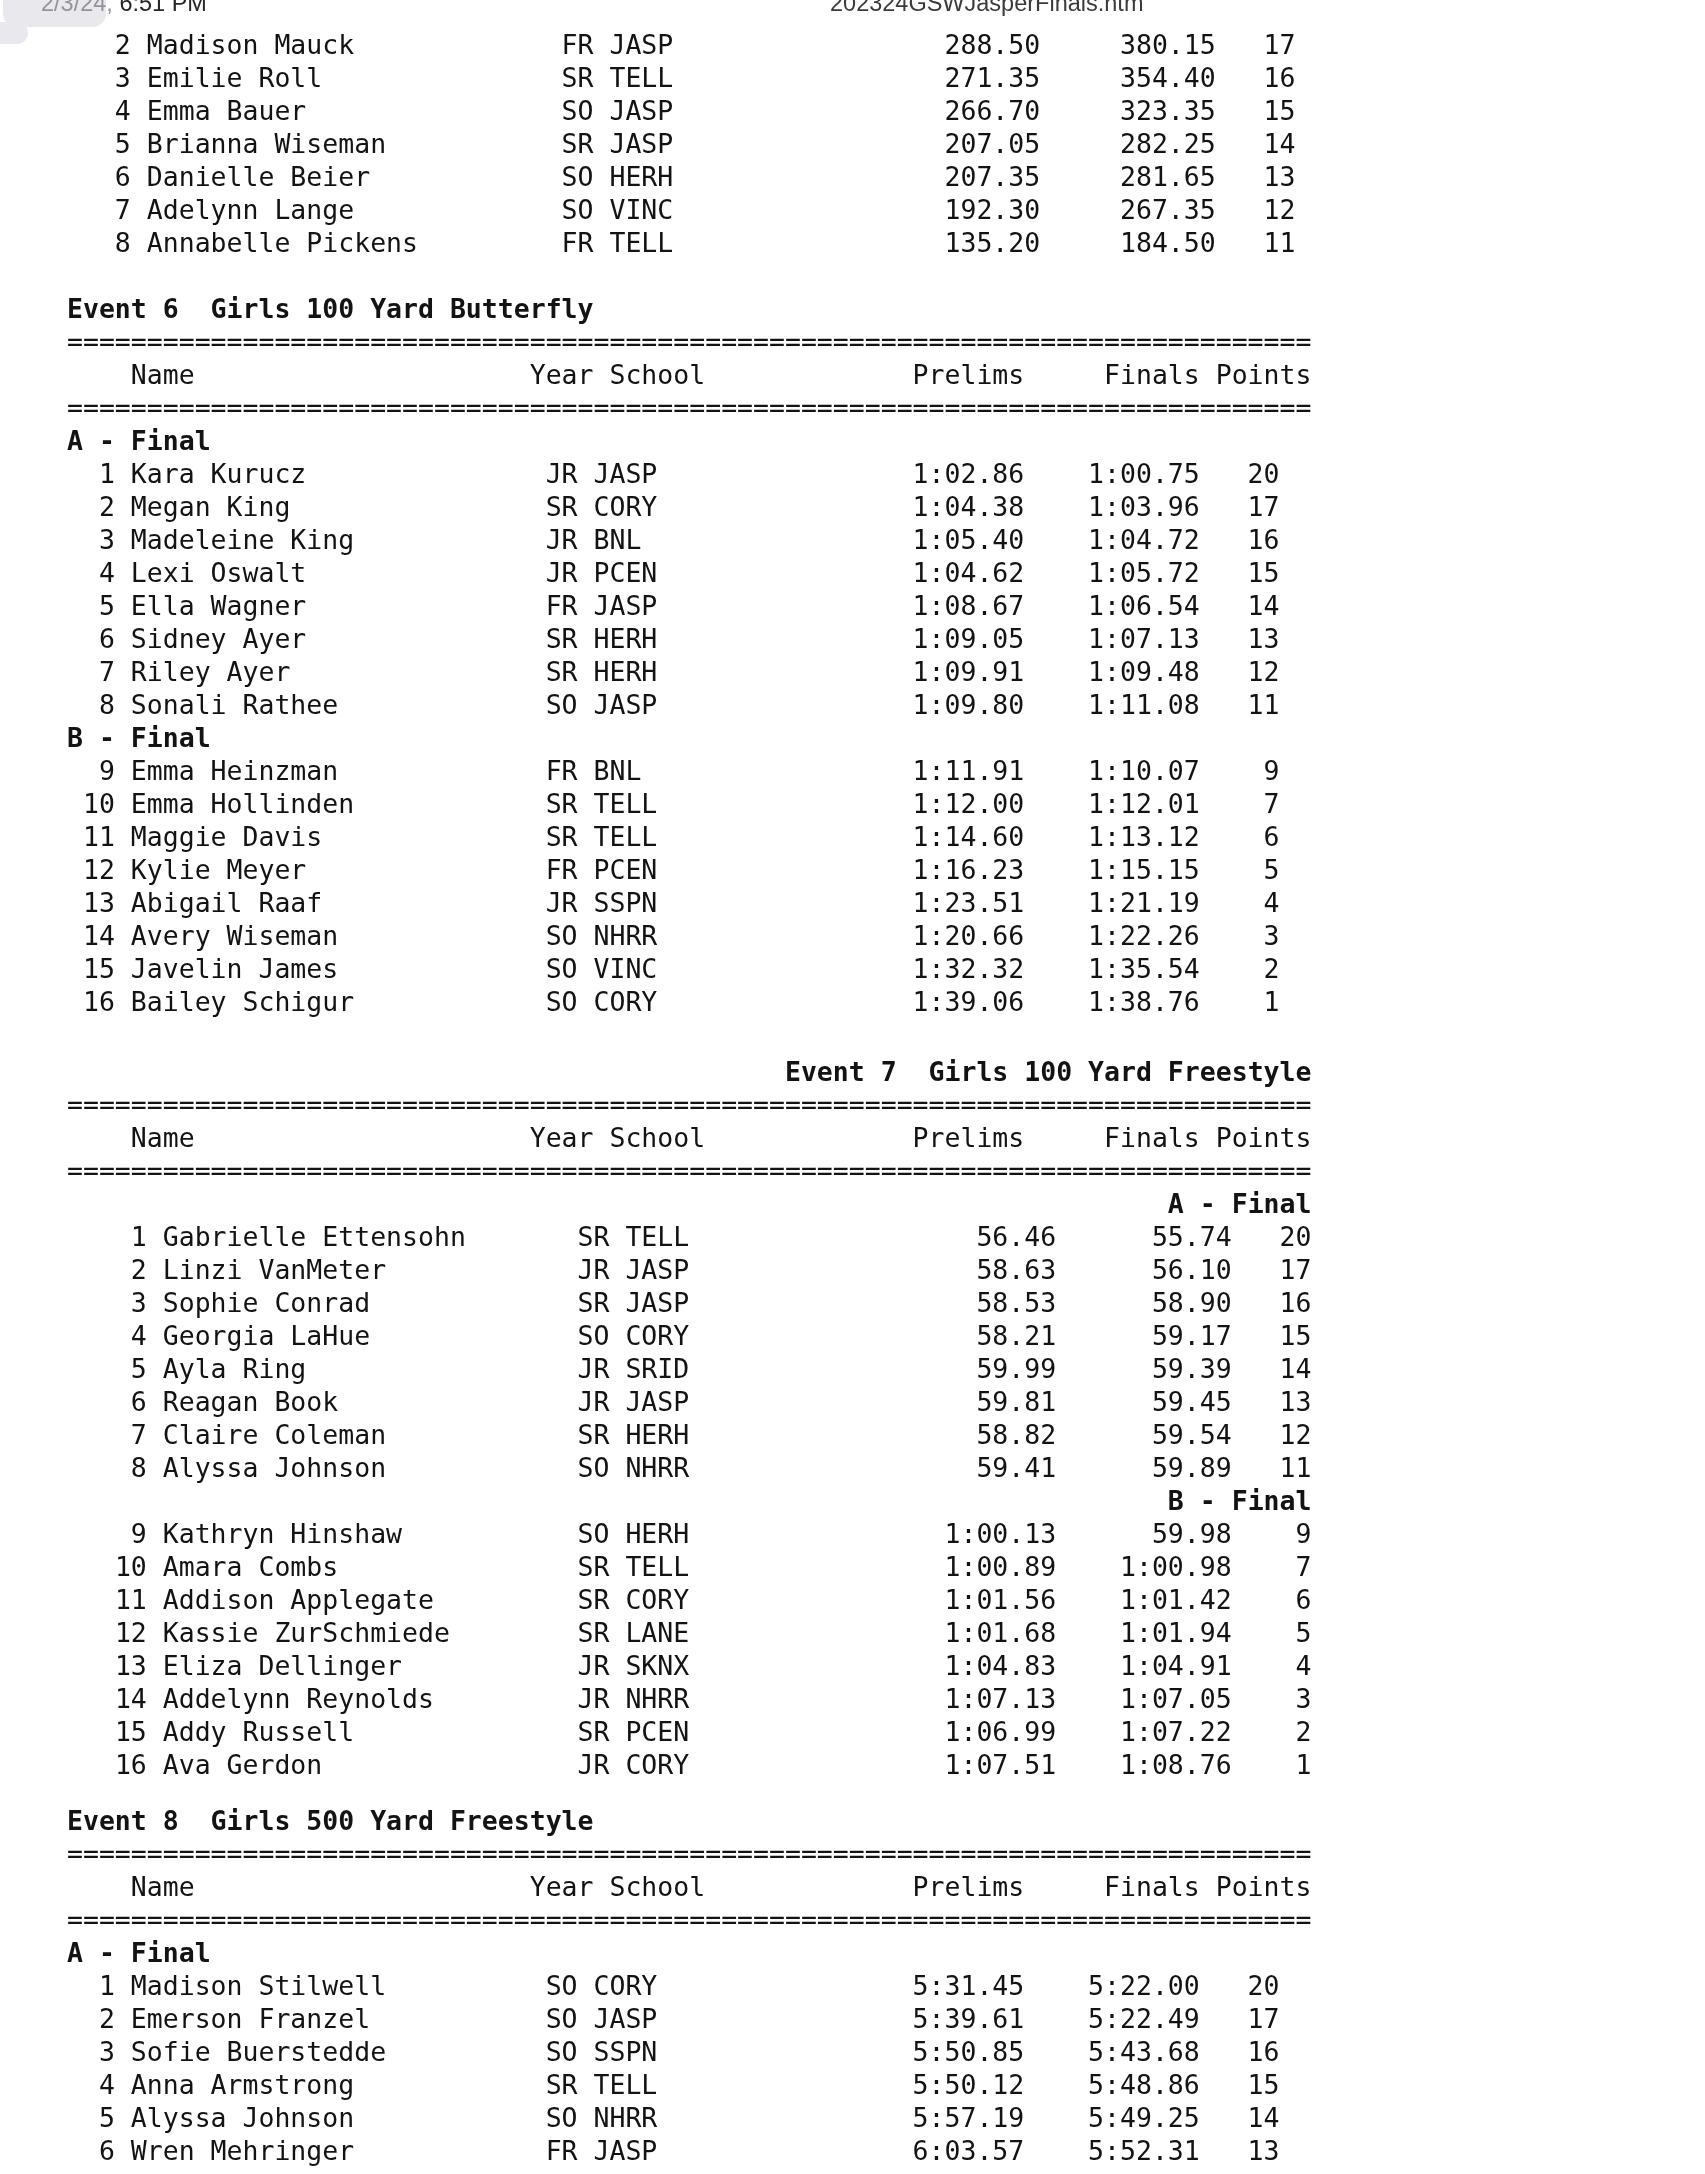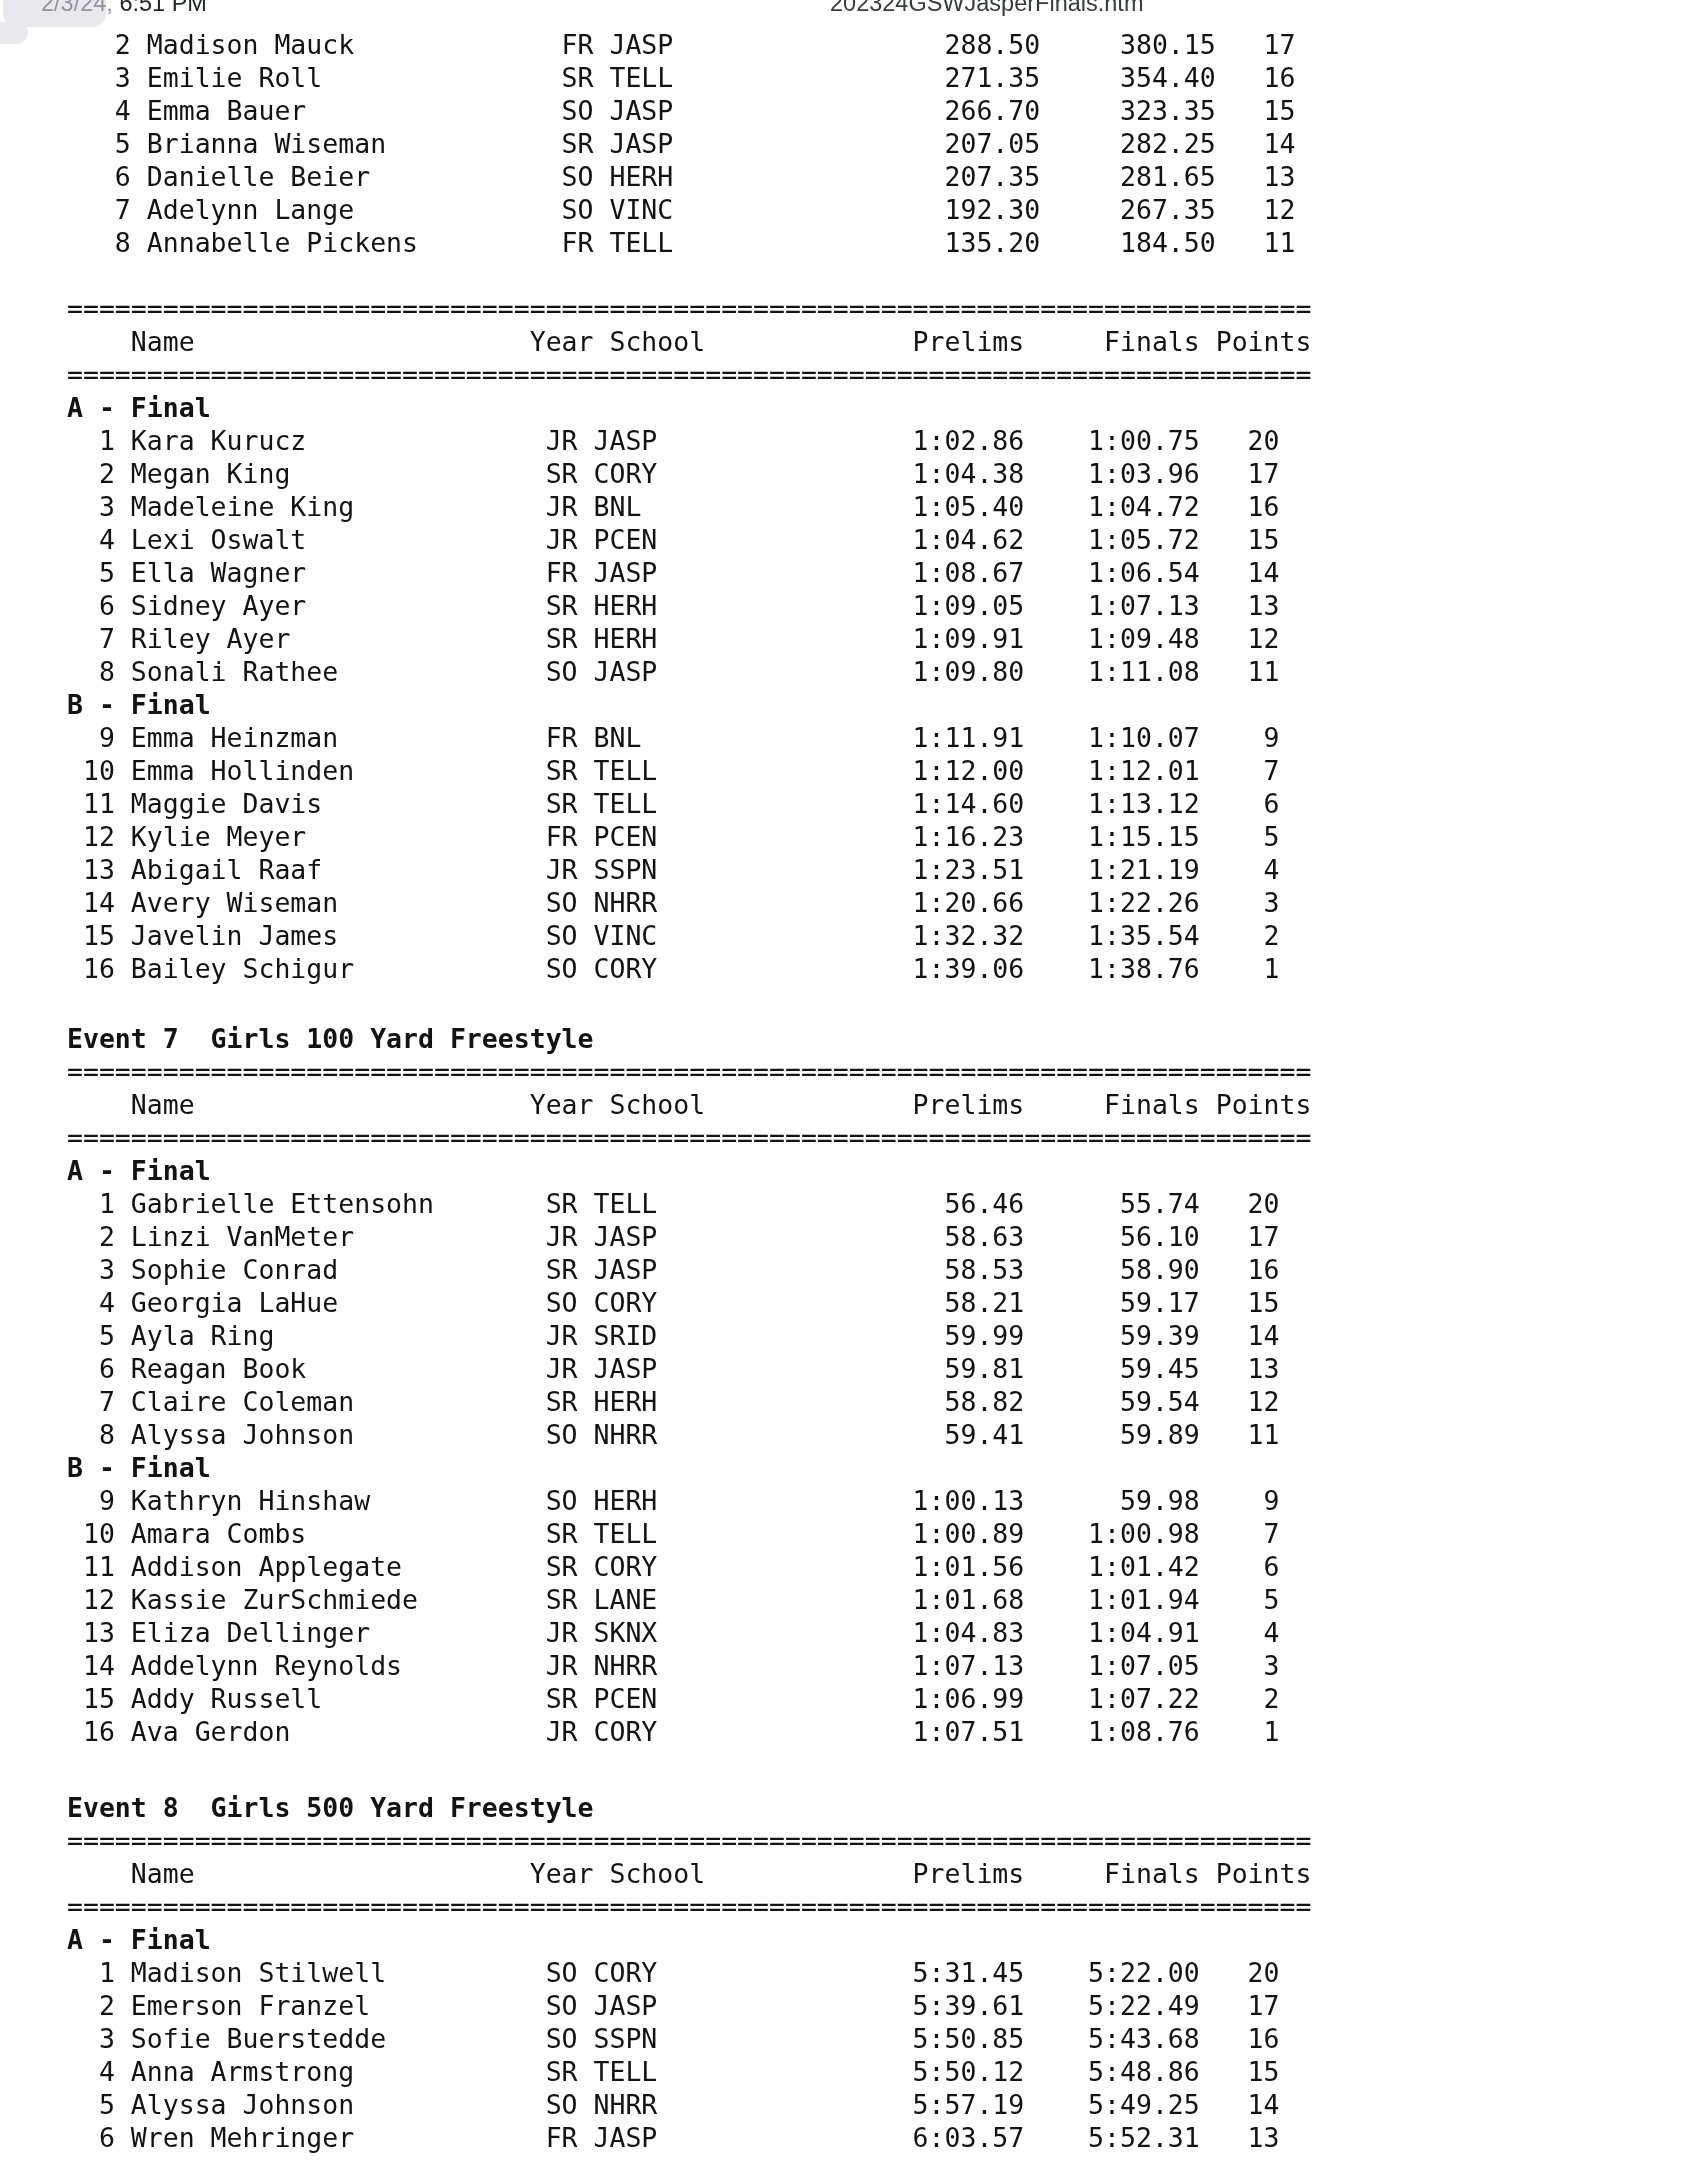--- a/index.html
+++ b/index.html
@@ -29,42 +29,42 @@
   .report{position:absolute;left:67px;top:28px;}
   pre.block{
     margin:0 0 33px 0;
     font-family:"DejaVu Sans Mono",monospace;
     font-size:26.5px;line-height:33px;
     color:#131313;white-space:pre;
   }
   pre.block b{font-weight:bold;}
   #report pre.block:nth-child(1){margin-bottom:33px;text-align:center;}
   #report pre.block:nth-child(2){margin-bottom:37px;}
-  #report pre.block:nth-child(3){margin-bottom:43px;}
+  #report pre.block:nth-child(3){margin-bottom:23px;text-align:right;}
   #report pre.block:nth-child(4){margin-bottom:0;}
 </style>
 </head>
 <body>
 
 <div class="page">
   <div>
     <div class="hl-pill"></div>
     <div class="hl-corner"></div>
     <div class="ph-date"><span class="ph-date-hl">2/3/24,</span><span> 6:51 PM</span></div>
     <div class="ph-file">202324GSWJasperFinals.htm</div>
   </div>
   <div class="report" id="report">
       <pre class="block">  2 Madison Mauck             FR JASP                 288.50     380.15   17
   3 Emilie Roll               SR TELL                 271.35     354.40   16
   4 Emma Bauer                SO JASP                 266.70     323.35   15
   5 Brianna Wiseman           SR JASP                 207.05     282.25   14
   6 Danielle Beier            SO HERH                 207.35     281.65   13
   7 Adelynn Lange             SO VINC                 192.30     267.35   12
   8 Annabelle Pickens         FR TELL                 135.20     184.50   11</pre>
-      <pre class="block">
+      <pre class="block"><b>Event 6  Girls 100 Yard Butterfly</b>
 ==============================================================================
     Name                     Year School             Prelims     Finals Points
 ==============================================================================
 <b>A - Final</b>
   1 Kara Kurucz               JR JASP                1:02.86    1:00.75   20
   2 Megan King                SR CORY                1:04.38    1:03.96   17
   3 Madeleine King            JR BNL                 1:05.40    1:04.72   16
   4 Lexi Oswalt               JR PCEN                1:04.62    1:05.72   15
   5 Ella Wagner               FR JASP                1:08.67    1:06.54   14
   6 Sidney Ayer               SR HERH                1:09.05    1:07.13   13

